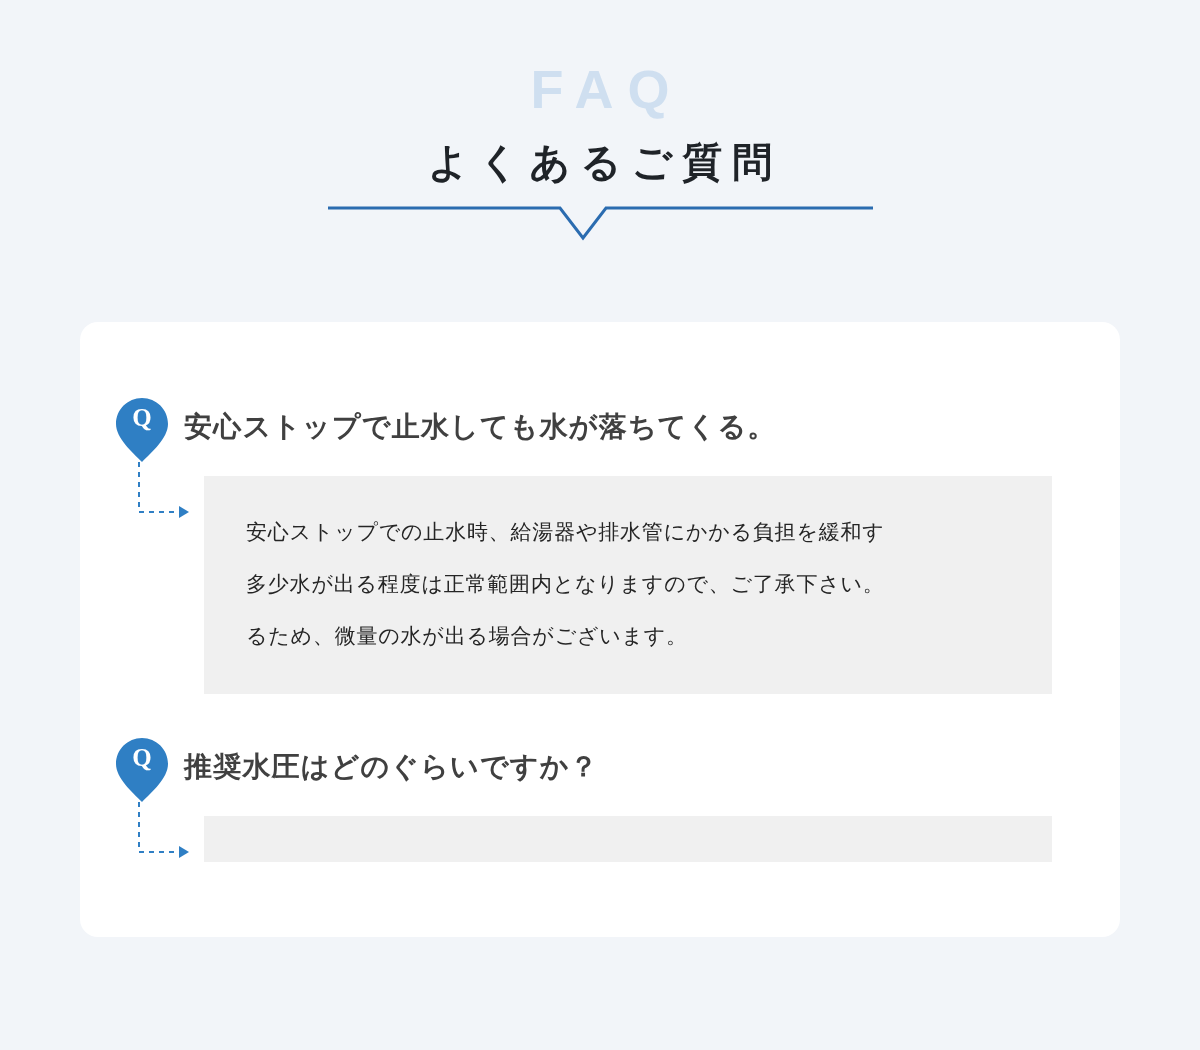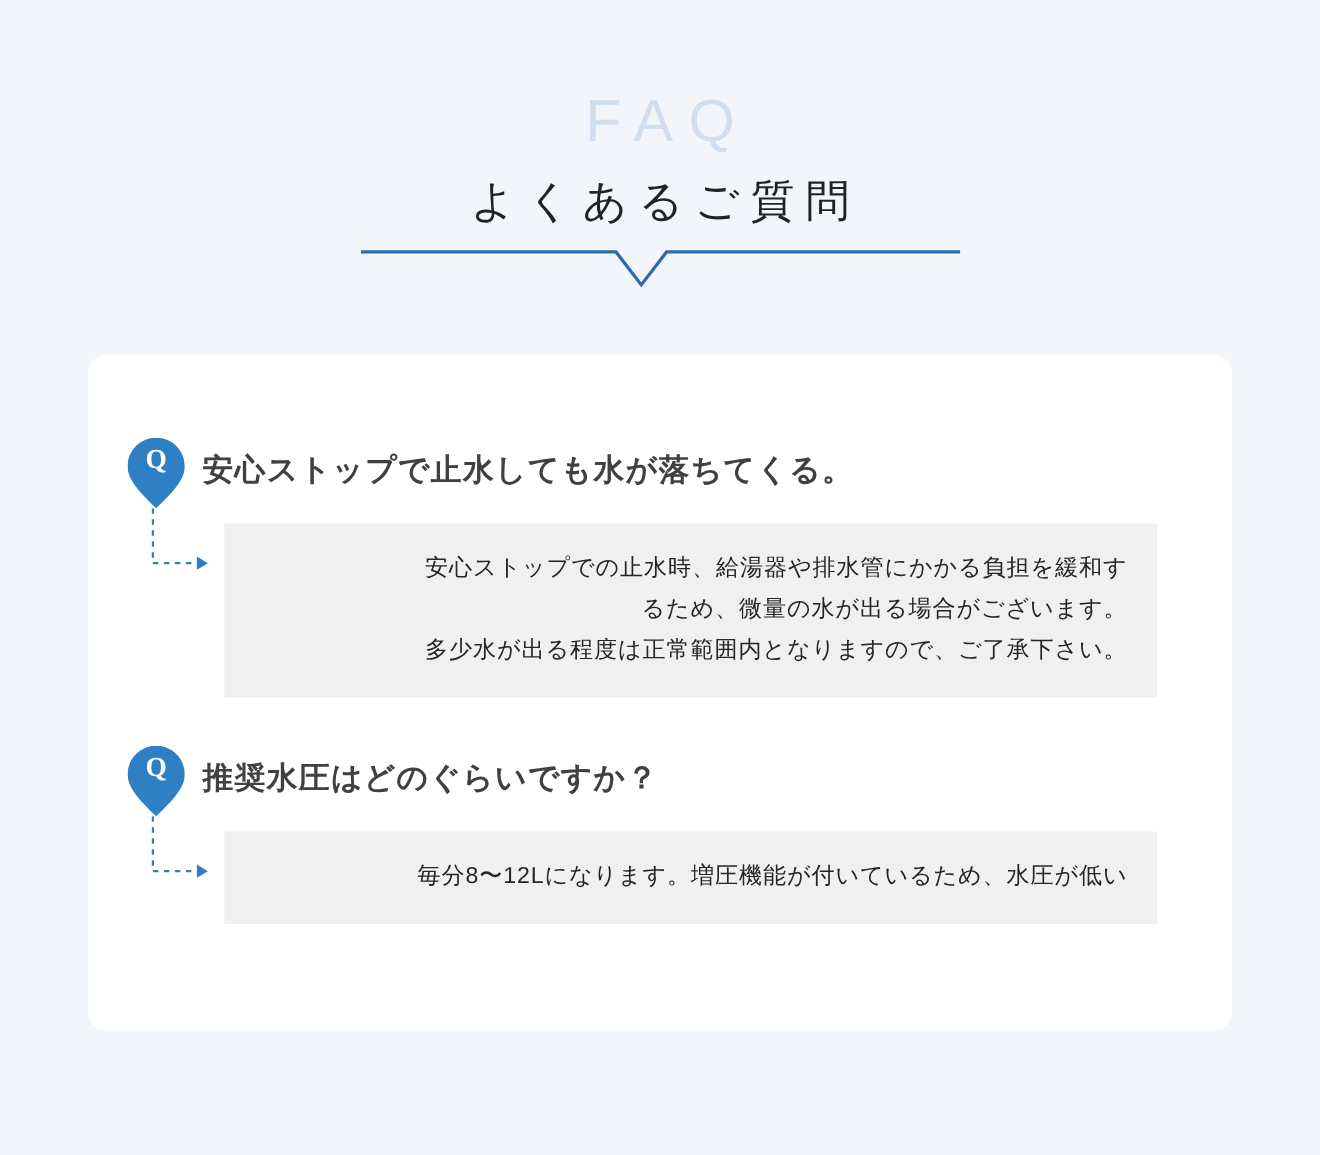--- a/index.html
+++ b/index.html
@@ -22,31 +22,30 @@
     position: relative;
   }
 
   
   .faq-header {
     padding-top: 62px;
     text-align: center;
   }
   .faq-eyebrow {
     font-size: 54px;
-    font-weight: 400;
+    font-weight: 700;
     letter-spacing: 14px;
     color: #cfdff0;
     line-height: 1;
     text-indent: 14px;
-    margin-top: 21px;
   }
   .faq-title {
     margin-top: 26px;
     font-size: 40px;
-    font-weight: 400;
+    font-weight: 700;
     letter-spacing: 10px;
     color: #1f2328;
     line-height: 1;
     text-indent: 10px;
   }
   .faq-underline {
     position: relative;
     width: 545px;
     height: 40px;
     margin: 24px auto 0;
@@ -125,21 +124,21 @@
   .faq-a {
     margin-left: 88px;
     margin-top: 14px;
     background: #f0f0f0;
     padding: 22px 26px 24px 26px;
     font-size: 21px;
     line-height: 1.72;
     letter-spacing: 0.8px;
     color: #252525;
   }
-  .faq-a p { margin: 1px; text-align: right; }
+  .faq-a p { margin: 16px; }
 </style>
 </head>
 <body>
 
 <div class="page">
 
   <div class="faq-header">
     <div class="faq-eyebrow">FAQ</div>
     <div class="faq-title">よくあるご質問</div>
     <div class="faq-underline">
@@ -163,41 +162,40 @@
           <div class="q-text">安心ストップで止水しても水が落ちてくる。</div>
         </div>
         <div class="connector">
           <svg width="56" height="70" viewBox="0 0 56 70" fill="none" xmlns="http://www.w3.org/2000/svg" aria-hidden="true">
             <path d="M2 0 V50 H44" stroke="#2f7fc4" stroke-width="2" stroke-dasharray="5 5" fill="none"></path>
             <path d="M42 44 L52 50 L42 56 Z" fill="#2f7fc4"></path>
           </svg>
         </div>
         <div class="faq-a">
           <p>安心ストップでの止水時、給湯器や排水管にかかる負担を緩和す</p>
+          <p>多少水が出る程度は正常範囲内となりますので、ご了承下さい。</p>
           <p>るため、微量の水が出る場合がございます。</p>
-          <p>多少水が出る程度は正常範囲内となりますので、ご了承下さい。</p>
         </div>
       </div>
 
       <div class="faq-item">
         <div class="faq-q-row">
           <div class="q-pin">
             <svg width="52" height="64" viewBox="0 0 52 64" xmlns="http://www.w3.org/2000/svg" aria-hidden="true">
               <path d="M26 0 C11.6 0 0 11.6 0 26 C0 40 16 54 26 64 C36 54 52 40 52 26 C52 11.6 40.4 0 26 0 Z" fill="#2f7fc4"></path>
             </svg>
             <div class="q-letter">Q</div>
           </div>
           <div class="q-text">推奨水圧はどのぐらいですか？</div>
         </div>
         <div class="connector">
           <svg width="56" height="70" viewBox="0 0 56 70" fill="none" xmlns="http://www.w3.org/2000/svg" aria-hidden="true">
             <path d="M2 0 V50 H44" stroke="#2f7fc4" stroke-width="2" stroke-dasharray="5 5" fill="none"></path>
             <path d="M42 44 L52 50 L42 56 Z" fill="#2f7fc4"></path>
           </svg>
         </div>
         <div class="faq-a">
-          <p>毎分8〜12Lになります。増圧機能が付いているため、水圧が低い</p>
         </div>
       </div>
 
     </div>
   </div>
 </div>
 
 </body></html>

